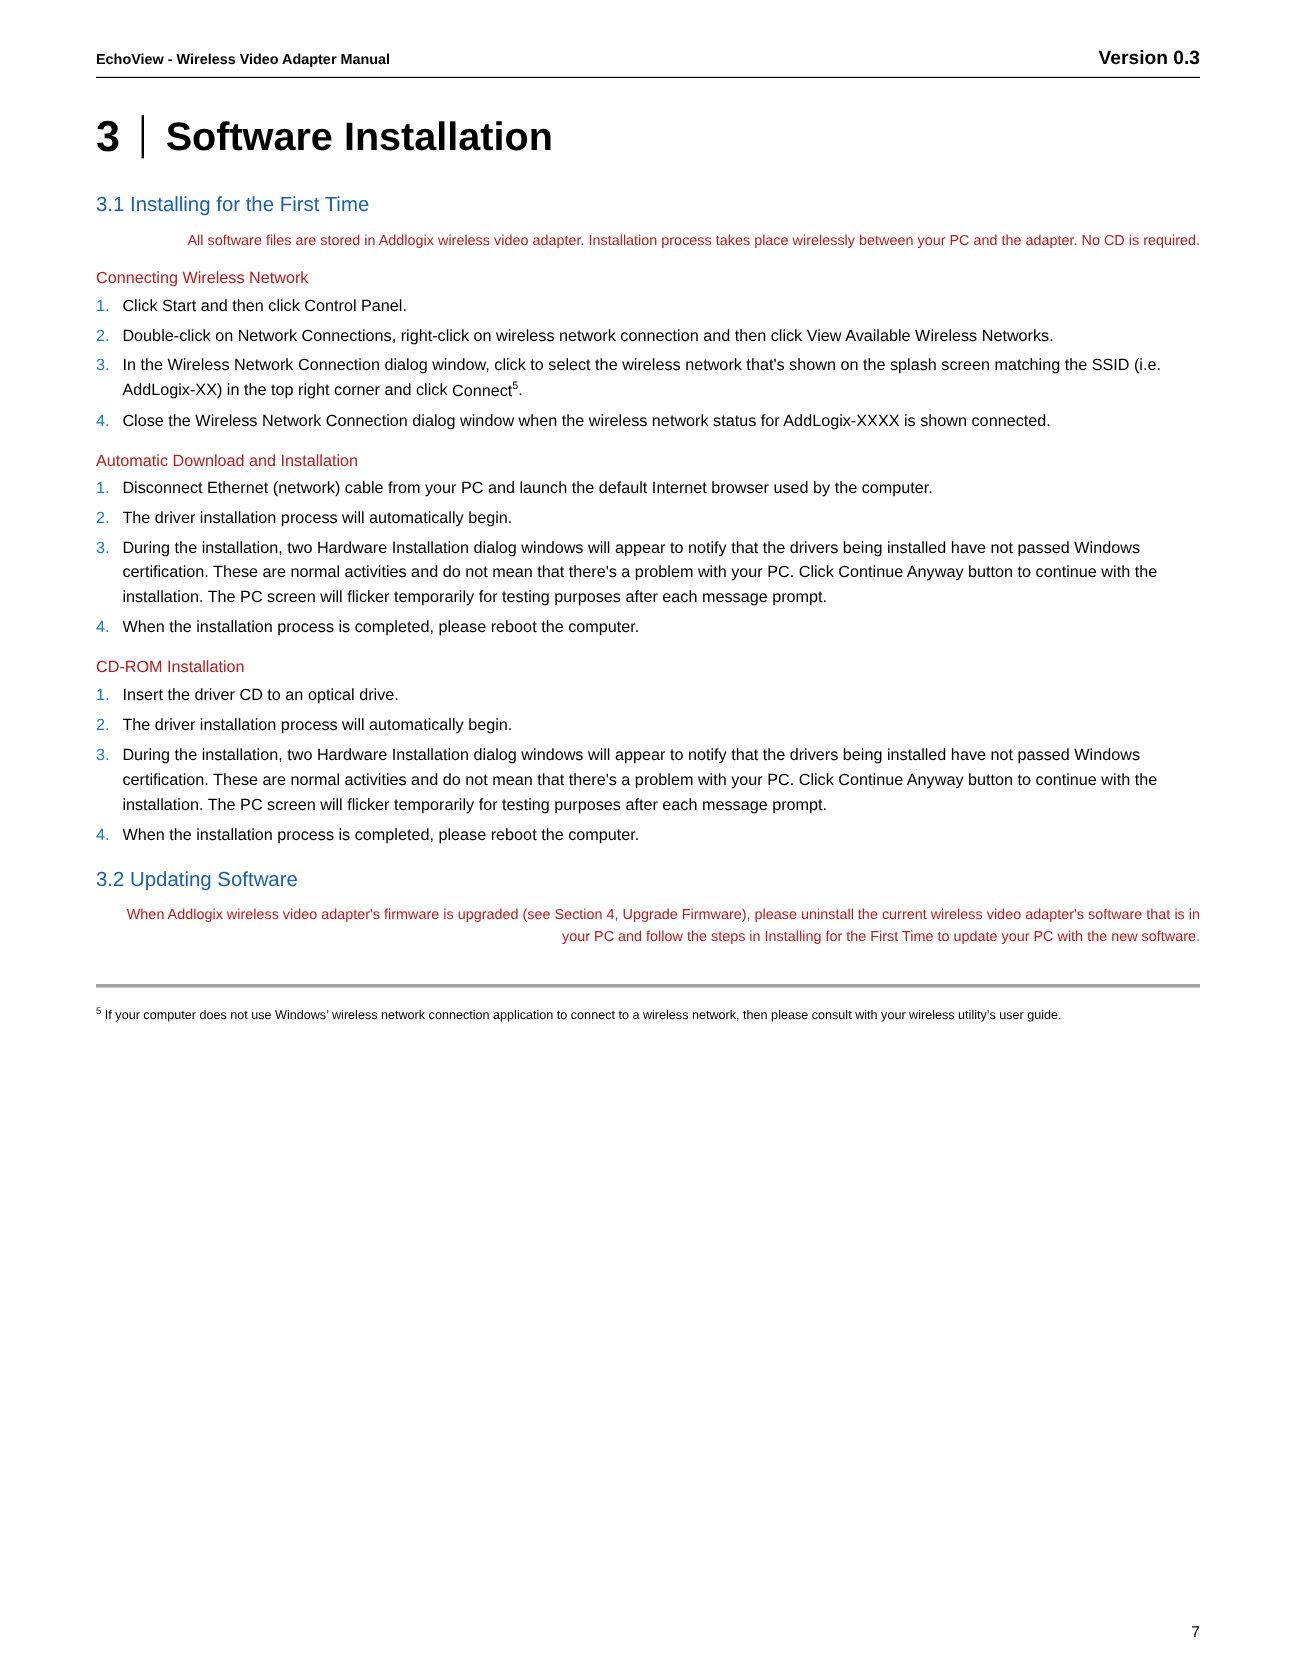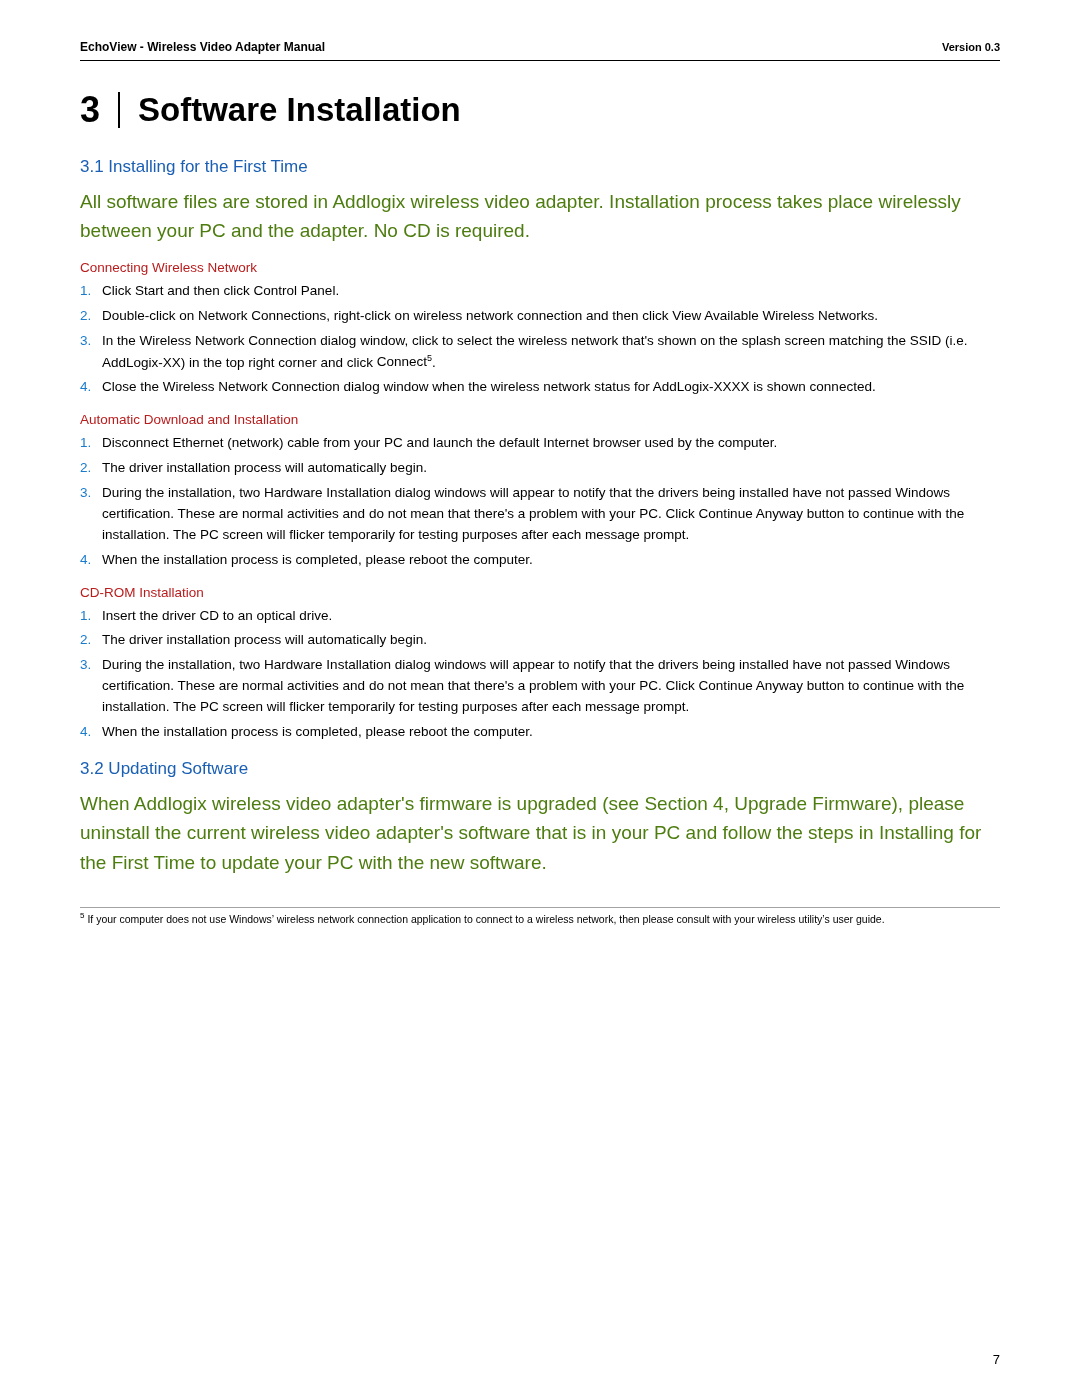--- a/index.html
+++ b/index.html
@@ -24,21 +24,21 @@
       border-bottom: 1px solid #000;
       padding-bottom: 6px;
       margin-bottom: 30px;
     }
     .header-left {
       font-size: 12px;
       font-weight: bold;
       color: #000;
     }
     .header-right {
-      font-size: 11px;
+      font-size: 16px;
       font-weight: bold;
       color: #000;
     }
     .chapter-heading {
       display: flex;
       align-items: center;
       margin-bottom: 28px;
     }
     .chapter-number {
       font-size: 36px;
@@ -55,24 +55,25 @@
       color: #000;
     }
     .section-heading {
       font-size: 17px;
       font-weight: normal;
       color: #1a5fb4;
       margin-bottom: 10px;
       margin-top: 4px;
     }
     .body-text {
-      font-size: 19px;
-      color: #4d7c0f;
+      font-size: 12px;
+      color: #b91c1c;
       line-height: 1.55;
       margin-bottom: 12px;
+      text-align: right;
     }
     .subsection-heading {
       font-size: 13.5px;
       font-weight: normal;
       color: #b91c1c;
       margin-bottom: 6px;
       margin-top: 14px;
     }
     ol {
       margin-left: 0;
@@ -90,23 +91,23 @@
     ol li .li-num {
       color: #1a7acc;
       min-width: 22px;
       font-size: 13.5px;
       flex-shrink: 0;
     }
     ol li .li-content {
       flex: 1;
     }
     .footnote-line {
-      border-top: 1px solid #a3a3a3;
+      border-top: 3px solid #a3a3a3;
       margin-top: 30px;
-      padding-top: 2px;
+      padding-top: 14px;
     }
     .footnote-text {
       font-size: 10.5px;
       color: #000;
       line-height: 1.4;
     }
     .footnote-sup {
       font-size: 8px;
       vertical-align: super;
     }

